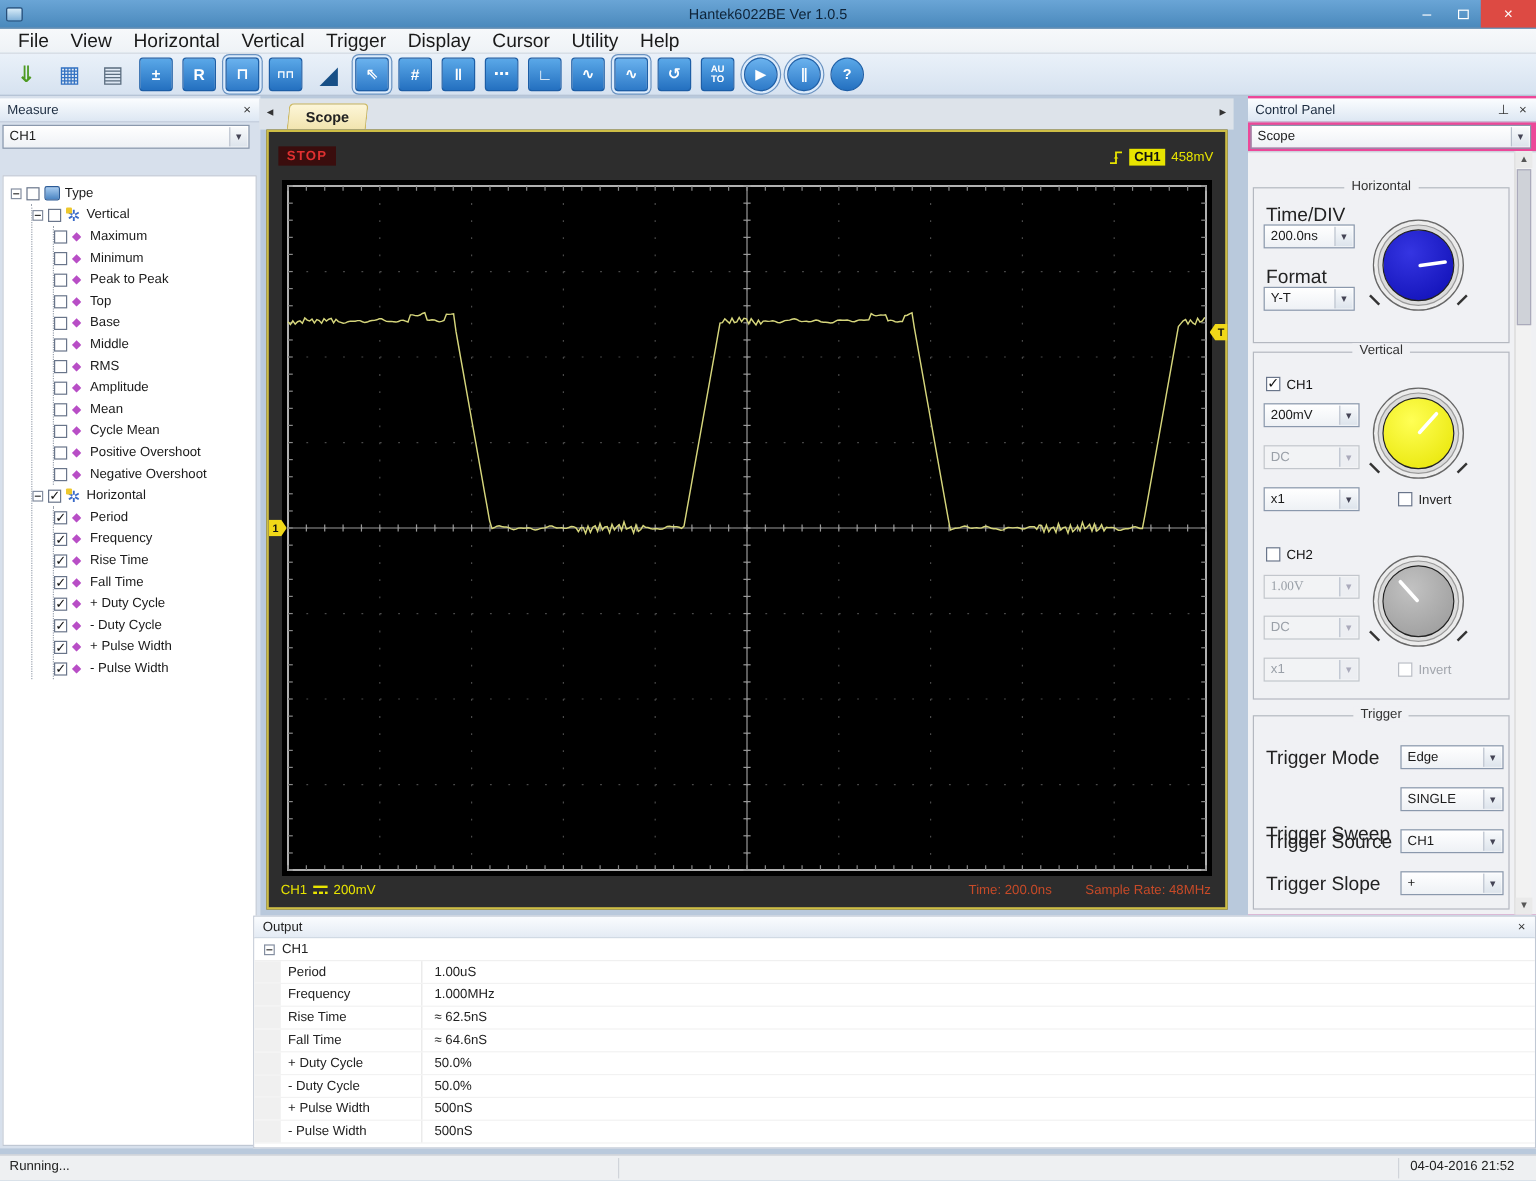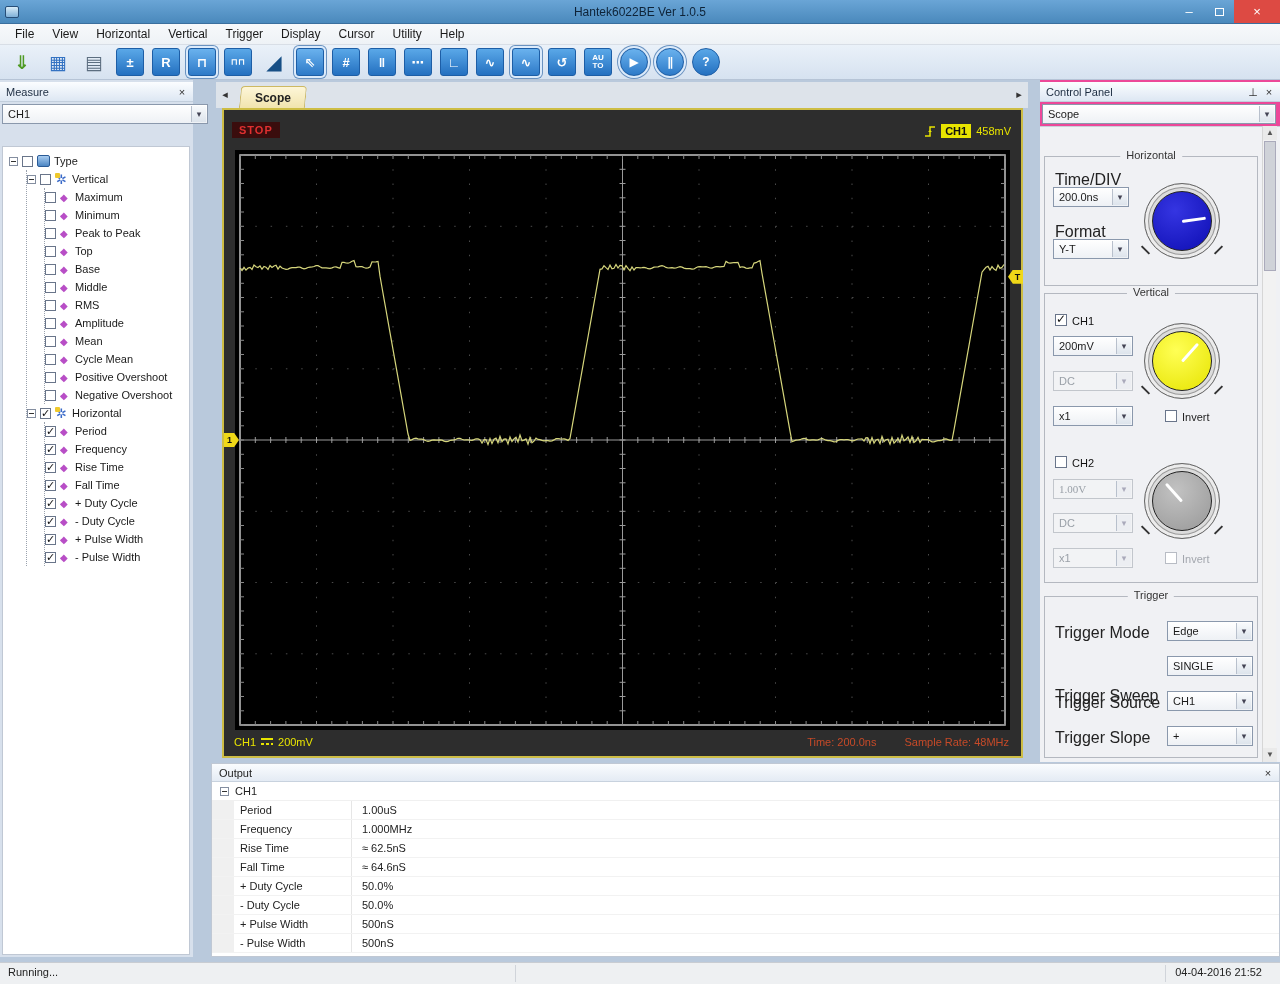--- a/index.html
+++ b/index.html
@@ -10,21 +10,21 @@
 #titlebar{position:absolute;left:0;top:0;width:1280px;height:24px;background:linear-gradient(#6aa5d6,#4a89bc);display:flex;align-items:center;border-bottom:1px solid #3a6f9e;}
 #appIcon{width:14px;height:12px;margin-left:5px;background:linear-gradient(#d8ecf8,#7fb0d8);border:1px solid #274e78;border-radius:2px;}
 #title{position:absolute;left:0;right:0;text-align:center;font-size:12px;color:#0e2338;}
 #winBtns{position:absolute;right:0;top:0;height:23px;display:flex;}
 .winbtn{width:30px;height:23px;display:flex;align-items:center;justify-content:center;color:#fff;font-size:13px;}
 #btnClose{width:46px;background:#dd4a43;}
 .maxglyph{width:9px;height:8px;border:1px solid #fff;display:block;}
 
 
 #menubar{position:absolute;left:0;top:24px;width:1280px;height:21px;background:linear-gradient(#f7f9fb,#eef2f6);border-bottom:1px solid #d8dee6;display:flex;align-items:center;padding-left:6px;}
-.menuitem{padding:0 9px;font-size:12px;color:#1a1a1a;line-height:21px;}
+.menuitem{padding:0 9px;font-size:16px;color:#1a1a1a;line-height:21px;}
 
 
 #toolbar{position:absolute;left:0;top:45px;width:1280px;height:35px;background:linear-gradient(#eaf1f9,#d6e2f0);border-bottom:1px solid #b6c4d6;display:flex;align-items:center;padding-left:8px;}
 .tool{width:28px;height:28px;margin-right:8px;display:flex;align-items:center;justify-content:center;border-radius:3px;flex:0 0 auto;}
 .tool.tile{background:linear-gradient(#5aa8e8,#2470c0);border:1px solid #1d5globe;border:1px solid #1d5ea6;color:#fff;}
 .tool.tile .g{color:#fff;font-size:13px;font-weight:bold;}
 .tool.round{background:linear-gradient(#5aa8e8,#2470c0);border:1px solid #1d5ea6;border-radius:50%;color:#fff;}
 .tool.round .g{color:#fff;font-size:12px;font-weight:bold;}
 .tool.light .g{font-size:19px;font-weight:bold;}
 .tool.plain .g{color:#174f86;font-size:20px;}
@@ -35,21 +35,21 @@
 .panel-head{height:20px;background:linear-gradient(#fbfdff,#dde7f3);border-bottom:1px solid #c2cedc;font-size:11px;color:#1c2c40;line-height:20px;padding-left:6px;position:relative;}
 .phx{position:absolute;top:3px;width:14px;height:14px;text-align:center;line-height:14px;font-size:11px;color:#333;}
 .combo{position:absolute;height:20px;background:linear-gradient(#ffffff,#eef1f5);border:1px solid #8a98ac;font-size:11px;color:#1a1a1a;line-height:18px;padding-left:5px;}
 .combo .arr{position:absolute;right:1px;top:1px;bottom:1px;width:15px;background:linear-gradient(#f8fafc,#dde4ec);border-left:1px solid #b8c0cc;color:#445;font-size:9px;text-align:center;line-height:16px;}
 .combo.dis{color:#9aa0a8;background:#f2f3f5;border-color:#c2c6cc;}
 .combo.dis .arr{color:#aab;background:#eceef2;}
 .cbx{width:12px;height:12px;background:#fff;border:1px solid #69758a;display:inline-block;position:relative;flex:0 0 auto;}
 .cbx.on::after{content:"✓";position:absolute;left:0px;top:-3px;font-size:12px;font-weight:bold;color:#111;}
 
 
-#measurePanel{position:absolute;left:0;top:80px;width:193px;height:877px;background:#d7e0ec;padding-top:2px;}
+#measurePanel{position:absolute;left:0;top:80px;width:217px;height:877px;background:#d7e0ec;padding-top:2px;}
 #measureTree{position:absolute;left:2px;top:66px;right:3px;bottom:2px;background:#fff;border:1px solid #c0c8d4;overflow:hidden;padding-top:5px;padding-left:6px;}
 .trow{display:flex;align-items:center;height:18px;gap:4px;}
 .trow .cbx{width:11px;height:11px;}
 .trow .cbx.on::after{font-size:11px;top:-2px;}
 .tlabel{font-size:11px;color:#1a1a1a;white-space:nowrap;}
 .tlabel.b{font-weight:normal;text-align:right;}
 .tchildren{margin-left:17px;border-left:1px dotted #9aa2ae;}
 .expander{width:9px;height:9px;border:1px solid #848ea0;background:#fff;position:relative;flex:0 0 auto;}
 .expander::after{content:"";position:absolute;left:1px;right:1px;top:3px;height:1px;background:#333;}
 .ic-window{width:13px;height:12px;background:linear-gradient(#a8ccf0,#4c86c4);border:1px solid #2a5a96;border-radius:2px;flex:0 0 auto;}

